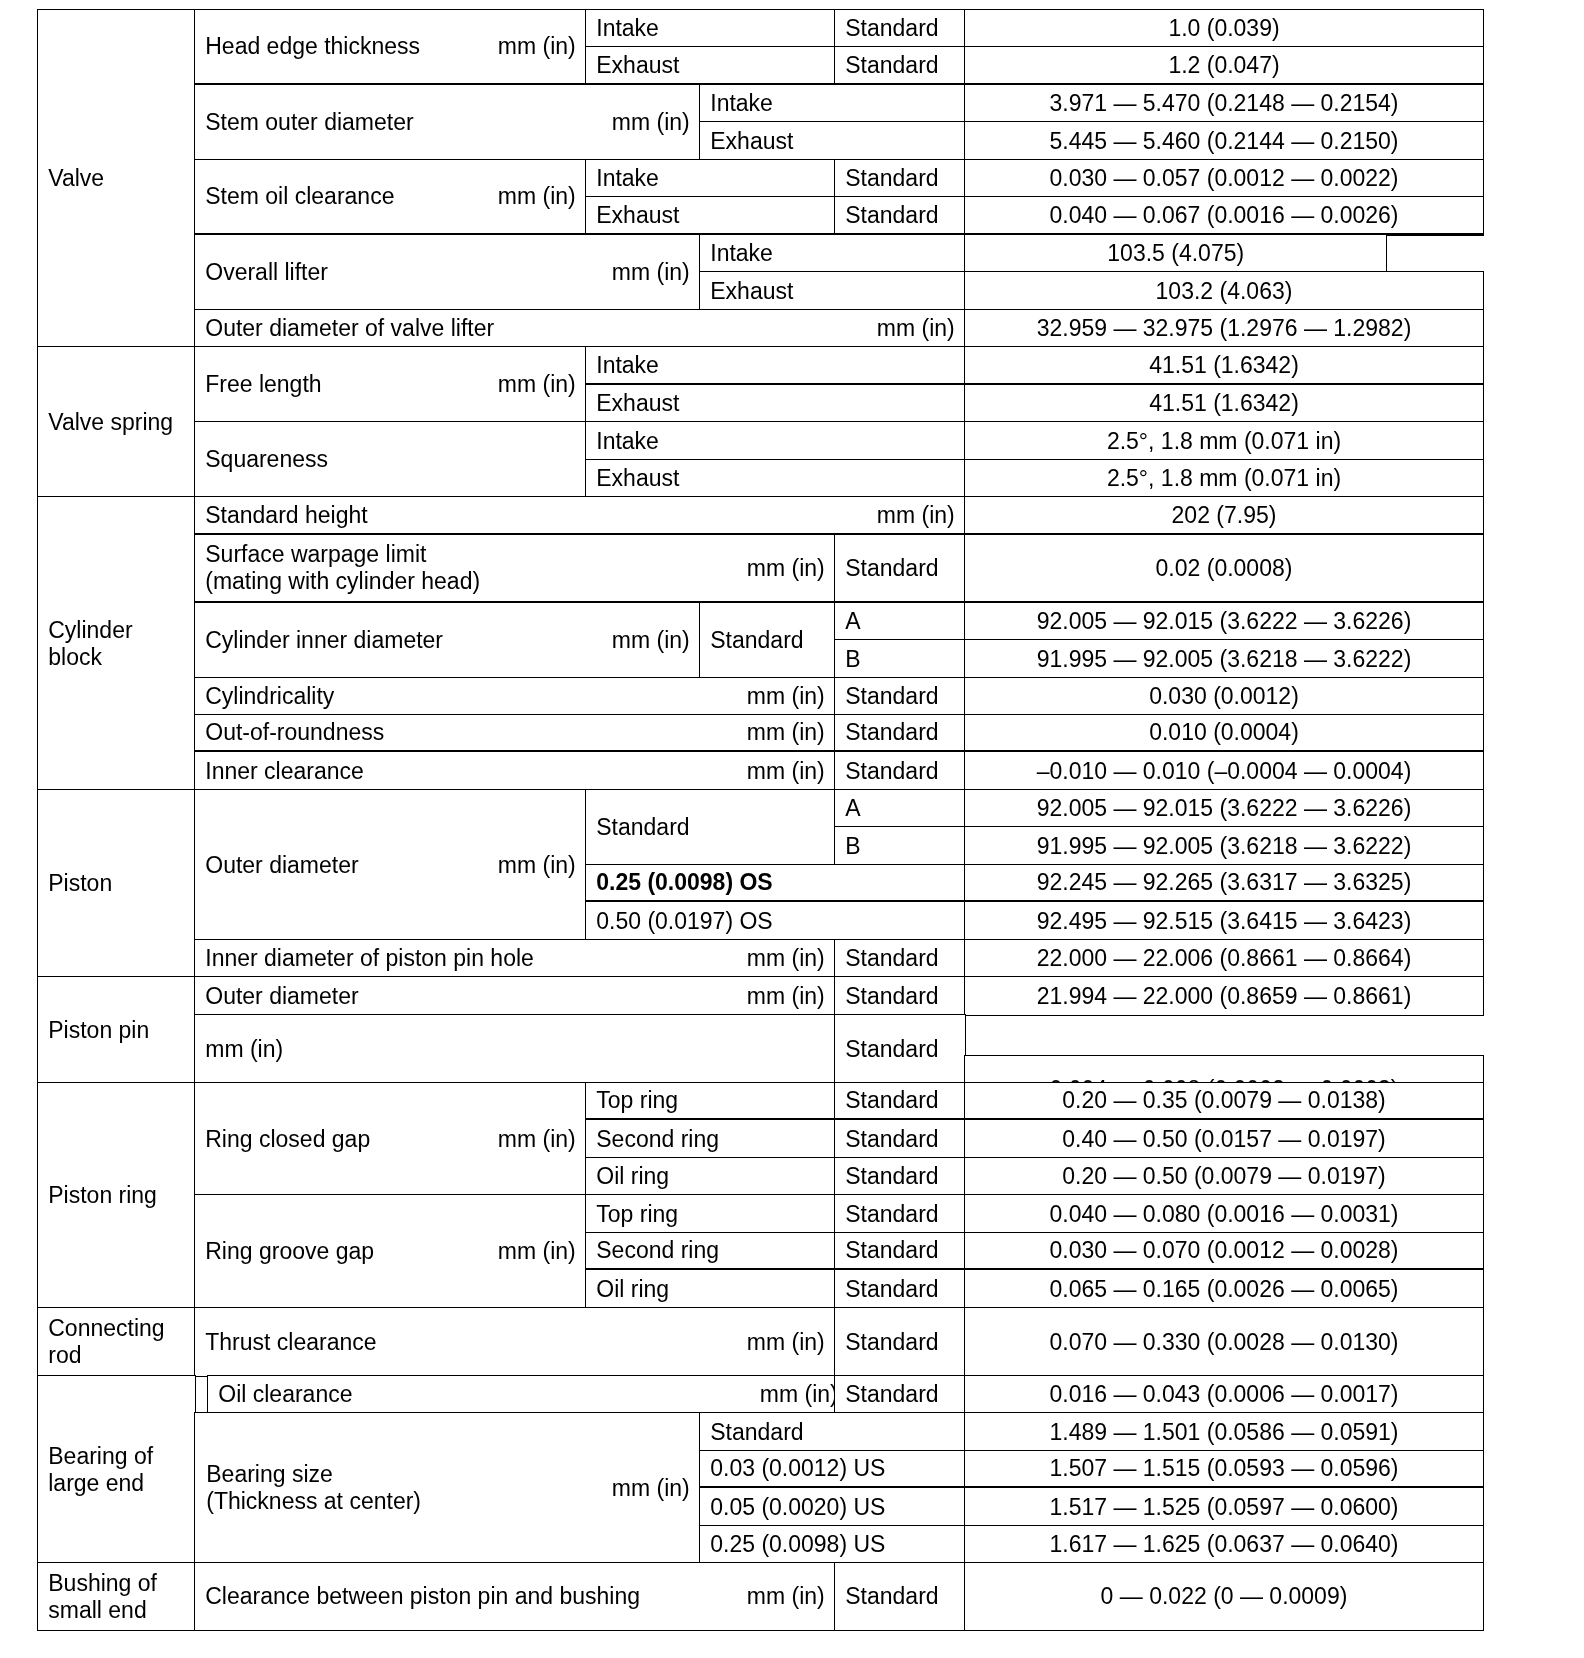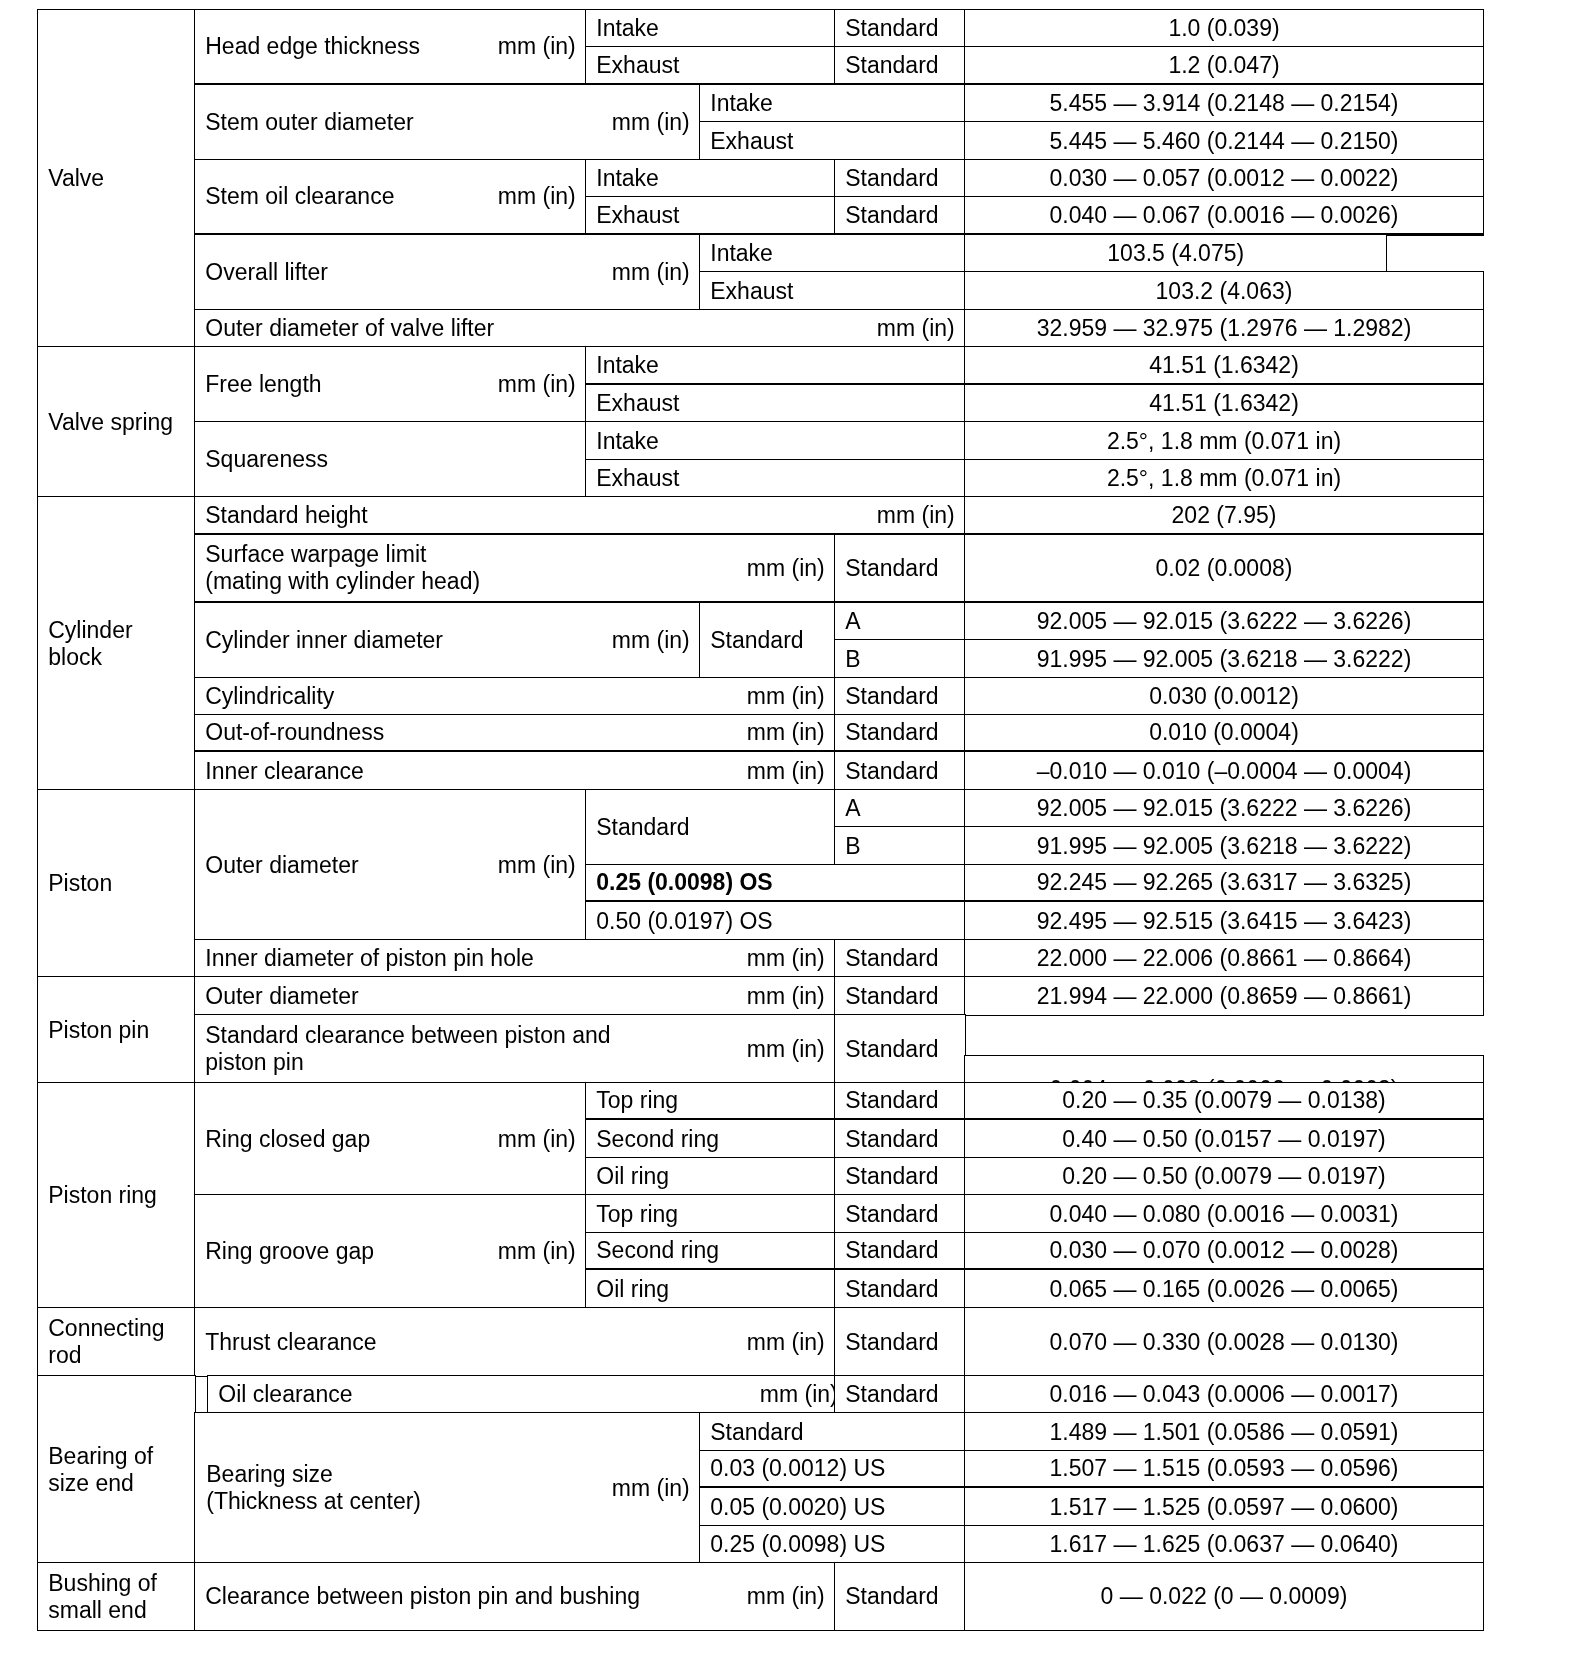--- a/index.html
+++ b/index.html
@@ -44,21 +44,21 @@
       <span class="lbl">1.2 (0.047)</span>
     </div>
     <div class="c split" style="left: 195px; top: 85px; width: 506.5px; height: 76.5px;">
       <span class="lbl">Stem outer diameter</span>
       <span class="u">mm (in)</span>
     </div>
     <div class="c" style="left: 700px; top: 85px; width: 266.5px; height: 38.5px;">
       <span class="lbl">Intake</span>
     </div>
     <div class="c center" style="left: 965px; top: 85px; width: 519.5px; height: 38.5px;">
-      <span class="lbl">5.455 — 3.914 (0.2148 — 0.2154)</span>
+      <span class="lbl">3.971 — 5.470 (0.2148 — 0.2154)</span>
     </div>
     <div class="c" style="left: 700px; top: 122px; width: 266.5px; height: 39.5px;">
       <span class="lbl">Exhaust</span>
     </div>
     <div class="c center" style="left: 965px; top: 122px; width: 519.5px; height: 39.5px;">
       <span class="lbl">5.445 — 5.460 (0.2144 — 0.2150)</span>
     </div>
     <div class="c split tk" style="left: 195px; top: 160px; width: 392.5px; height: 76.5px;">
       <span class="lbl">Stem oil clearance</span>
       <span class="u">mm (in)</span>
@@ -260,22 +260,20 @@
       <span class="lbl">Outer diameter</span>
       <span class="u">mm (in)</span>
     </div>
     <div class="c" style="left: 835px; top: 977px; width: 131.5px; height: 39.5px;">
       <span class="lbl">Standard</span>
     </div>
     <div class="c center" style="left: 965px; top: 977px; width: 519.5px; height: 39.5px;">
       <span class="lbl">21.994 — 22.000 (0.8659 — 0.8661)</span>
     </div>
     <div class="c split" style="left: 195px; top: 1015px; width: 641.5px; height: 69.5px;">
-      <span class="lbl">Standard clearance between piston and
-piston pin</span>
       <span class="u">mm (in)</span>
     </div>
     <div class="c" style="left: 835px; top: 1015px; width: 131.5px; height: 69.5px;">
       <span class="lbl">Standard</span>
     </div>
     <div class="c center" style="left: 965px; top: 1015px; width: 519.5px; height: 69.5px; margin-top: 40px;">
       <span class="lbl">0.004 — 0.008 (0.0002 — 0.0003)</span>
     </div>
     <div class="c" style="left: 38px; top: 1083px; width: 158.5px; height: 226.5px;">
       <span class="lbl">Piston ring</span>
@@ -351,21 +349,21 @@
       <span class="u">mm (in)</span>
     </div>
     <div class="c" style="left: 835px; top: 1308px; width: 131.5px; height: 69.5px;">
       <span class="lbl">Standard</span>
     </div>
     <div class="c center" style="left: 965px; top: 1308px; width: 519.5px; height: 69.5px;">
       <span class="lbl">0.070 — 0.330 (0.0028 — 0.0130)</span>
     </div>
     <div class="c" style="left: 38px; top: 1376px; width: 158.5px; height: 188.5px;">
       <span class="lbl">Bearing of
-size end</span>
+large end</span>
     </div>
     <div class="c split" style="left: 208px; top: 1376px; width: 641.5px; height: 38.5px; justify-content: space-between;">
       <span class="lbl">Oil clearance</span>
       <span class="u">mm (in)</span>
     </div>
     <div class="c" style="left: 835px; top: 1376px; width: 131.5px; height: 38.5px;">
       <span class="lbl">Standard</span>
     </div>
     <div class="c center" style="left: 965px; top: 1376px; width: 519.5px; height: 38.5px;">
       <span class="lbl">0.016 — 0.043 (0.0006 — 0.0017)</span>

